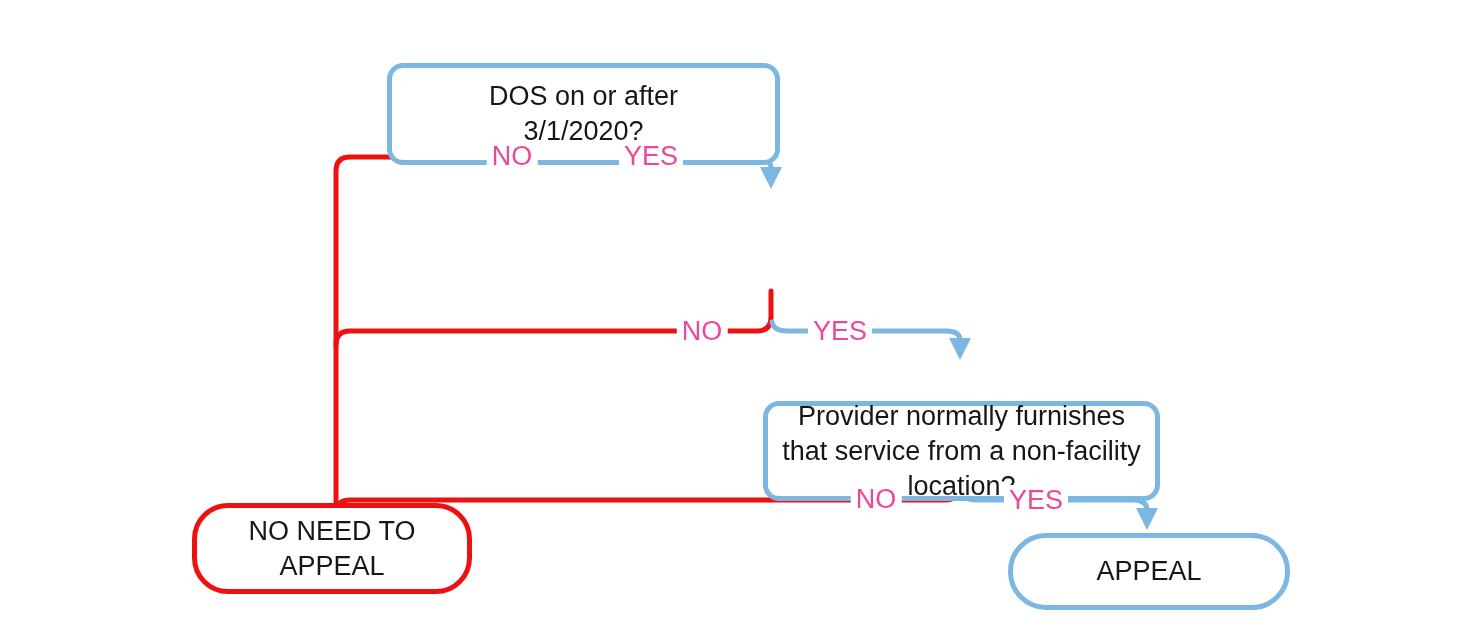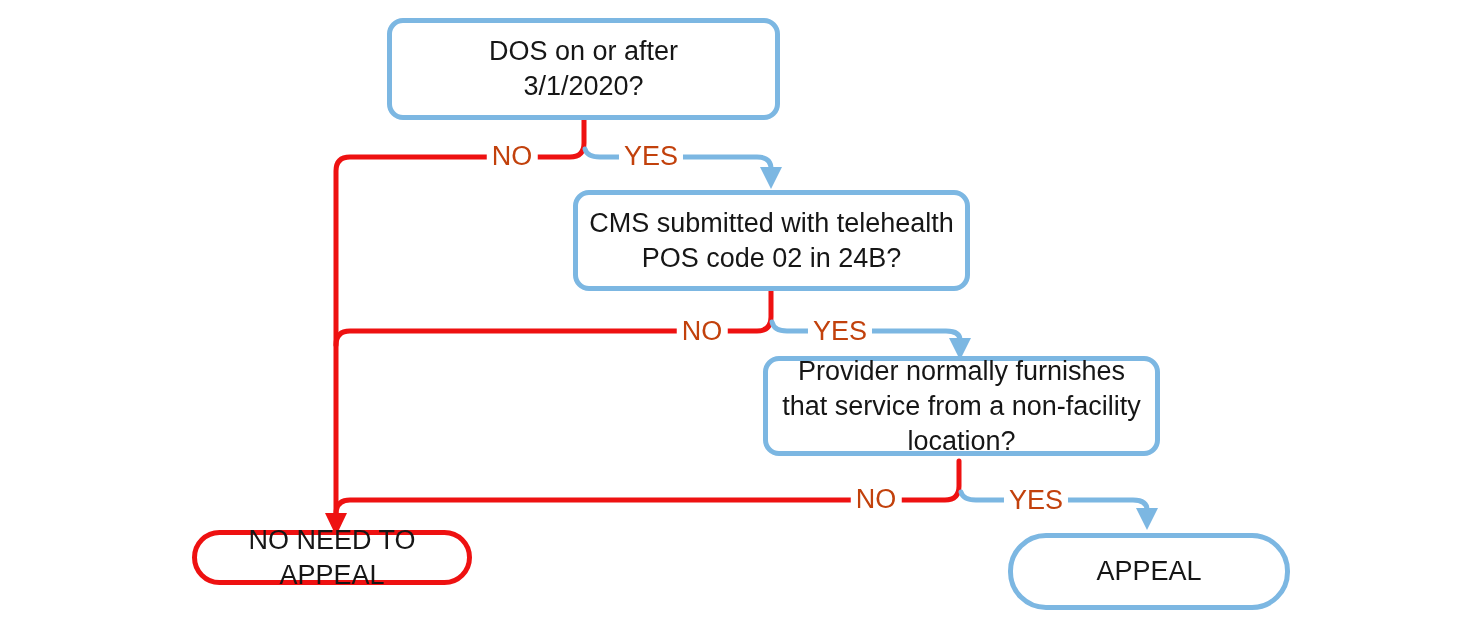--- a/index.html
+++ b/index.html
@@ -31,39 +31,40 @@
     text-align: center;
     white-space: pre-line;
     background: #ffffff;
     color: #161616;
     font-size: 27px;
     line-height: 35px;
   }
   .node-blue {
     border: 5px solid #7CB7E2;
     border-radius: 16px;
+    margin-top: 45px;
   }
   .node-terminal-blue {
     border: 5px solid #7CB7E2;
     border-radius: 38px;
   }
   .node-terminal-red {
     border: 5px solid #EE1111;
     border-radius: 36px;
   }
   .q1 { left: 387px; top: 18px;  width: 393px; height: 102px; }
   .q2 { left: 573px; top: 190px; width: 397px; height: 101px; }
   .q3 { left: 763px; top: 356px; width: 397px; height: 100px; }
-  .no-appeal { left: 192px; top: 530px; width: 280px; height: 55px; }
+  .no-appeal { left: 192px; top: 503px; width: 280px; height: 91px; }
   .appeal    { left: 1008px; top: 533px; width: 282px; height: 77px; }
   .branch-label {
     position: absolute;
     transform: translate(-50%, -50%);
     background: #ffffff;
-    color: #c2410c;
+    color: #ec4899;
     font-size: 27px;
     line-height: 30px;
     padding: 0 5px;
   }
   .l1-no  { left: 512px;  top: 156px; }
   .l1-yes { left: 651px;  top: 156px; }
   .l2-no  { left: 702px;  top: 331px; }
   .l2-yes { left: 840px;  top: 331px; }
   .l3-no  { left: 876px;  top: 499px; }
   .l3-yes { left: 1036px; top: 500px; }
@@ -90,24 +91,20 @@
 
     <path d="M 961 492 Q 963 500 976 500 L 1133 500 Q 1147 500 1147 510" fill="none" stroke-width="5" stroke-linecap="round" stroke="#7CB7E2"></path>
     <polygon points="1136,508 1158,508 1147,530" fill="#7CB7E2"></polygon>
   </svg>
 
   <div class="node node-blue q1">
     <span>DOS on or after
 3/1/2020?</span>
   </div>
 
-  <div class="node node-blue q2">
-    <span>CMS submitted with telehealth
-POS code 02 in 24B?</span>
-  </div>
 
   <div class="node node-blue q3">
     <span>Provider normally furnishes
 that service from a non-facility
 location?</span>
   </div>
 
   <div class="node node-terminal-red no-appeal">
     <span>NO NEED TO
 APPEAL</span>

